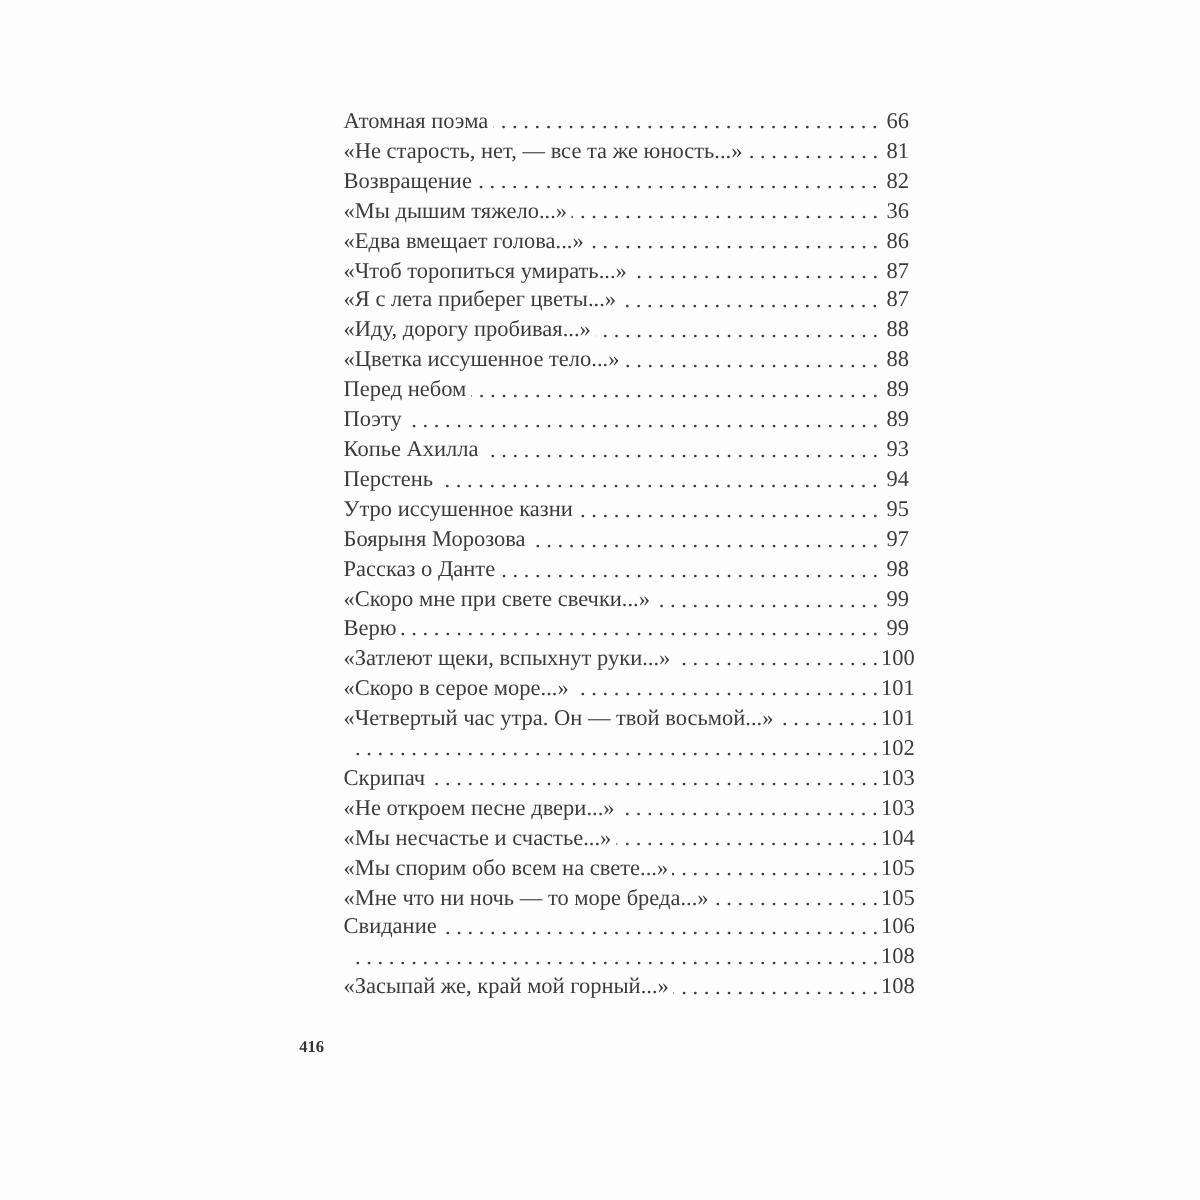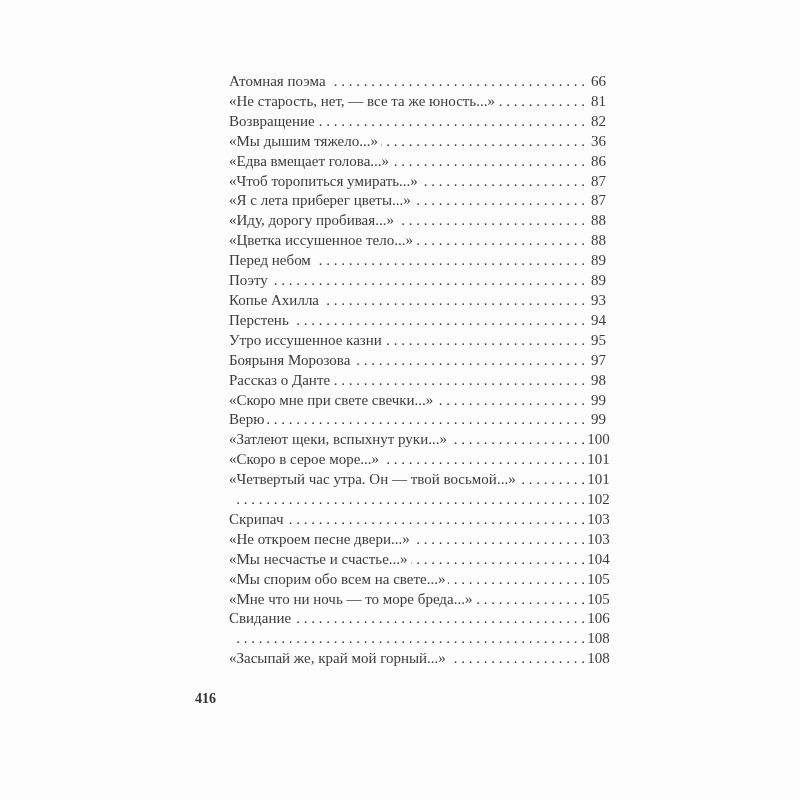--- a/index.html
+++ b/index.html
@@ -51,21 +51,21 @@
     min-width: 23px;
     margin-left: 0;
     text-align: center;
   }
   .folio {
     position: absolute;
     left: 150px;
     top: 689px;
     width: 66px;
     text-align: right;
-    font-size: 14px;
+    font-size: 11px;
     line-height: 19.9px;
     font-weight: 700;
     color: #333333;
   }
 </style>
 </head>
 <body>
 
 <div class="page">
   <div class="folio">416</div>

